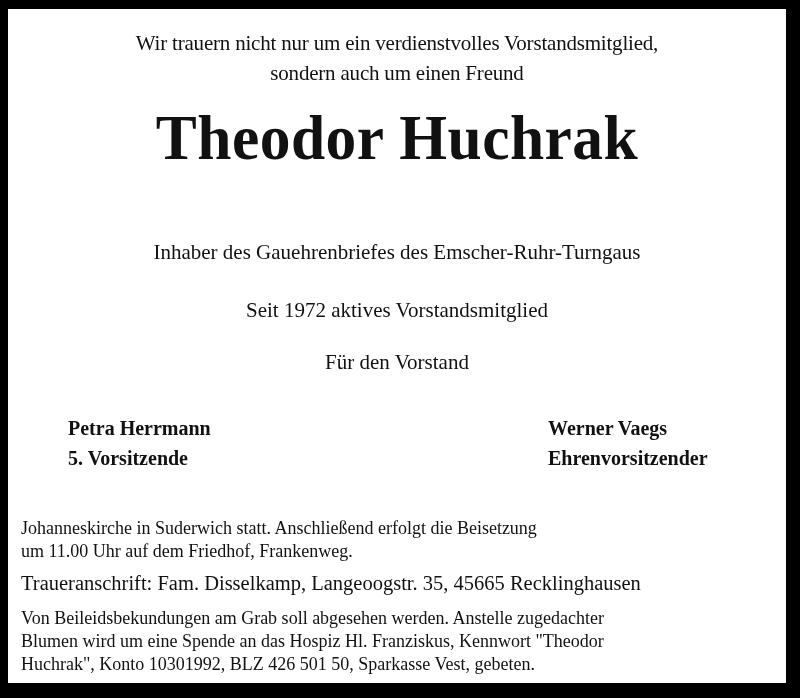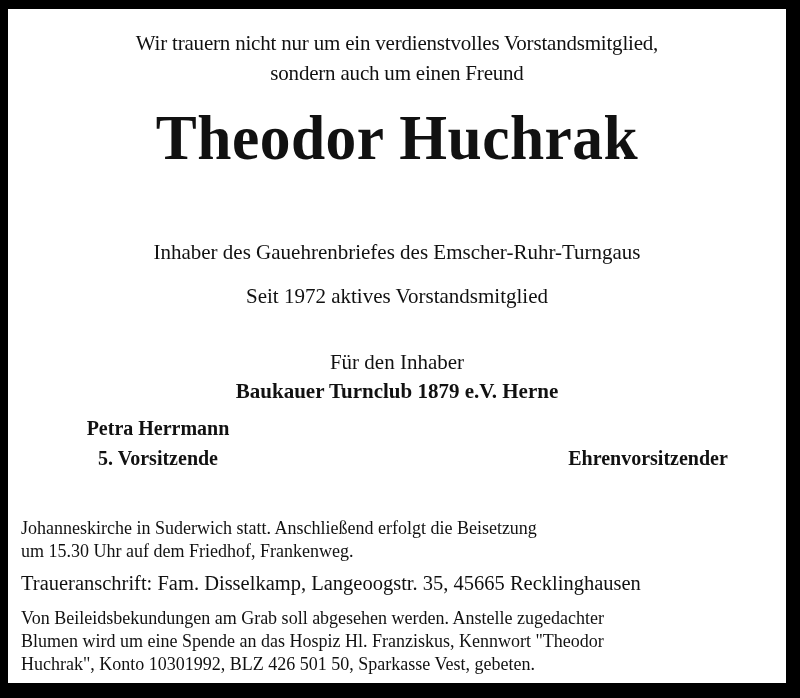--- a/index.html
+++ b/index.html
@@ -4,45 +4,45 @@
 <style>
   html, body { margin:0; padding:0; }
   body { width:800px; height:698px; background:#000; position:relative; overflow:hidden;
          font-family:"Liberation Serif","DejaVu Serif",serif; color:#111; }
   .card { position:absolute; left:8px; top:9px; width:778px; height:674px; background:#fff; }
   .line { position:absolute; left:0; width:100%; text-align:center; white-space:nowrap; }
   .intro { font-size:21px; letter-spacing:-0.2px; }
   .name { font-size:64px; font-weight:bold; letter-spacing:0.5px; transform:scaleX(0.96); }
   .dates { font-size:21px; word-spacing:1px; }
   .honors { font-size:21px; }
-  .sig { position:absolute; text-align:center; white-space:nowrap; font-weight:bold; font-size:20px; }
+  .sig { position:absolute; white-space:nowrap; font-weight:bold; font-size:20px; }
   .left { position:absolute; left:13px; white-space:nowrap; font-size:18px; }
   .addr { position:absolute; left:13px; white-space:nowrap; font-size:20.5px;font-family:Liberation Serif, serif; }
 </style>
 </head>
 <body>
 
 <div class="card">
   <div class="line intro" style="top:52px">sondern auch um einen Freund</div>
   <div class="line intro" style="top:22px">Wir trauern nicht nur um ein verdienstvolles Vorstandsmitglied,</div>
 
   <div class="line name" style="top:92px">Theodor Huchrak</div>
 
 
   <div class="line honors" style="top:231px">Inhaber des Gauehrenbriefes des Emscher-Ruhr-Turngaus</div>
-  <div class="line honors" style="top:275px">Seit 1972 aktives Vorstandsmitglied</div>
+  <div class="line honors" style="top:289px">Seit 1972 aktives Vorstandsmitglied</div>
 
-  <div class="line honors" style="top:341px">Für den Inhaber</div>
-  <div class="line" style="top:370px;font-size:21px;font-weight:bold">Baukauer Turnclub 1879 e.V. Herne</div>
+  <div class="line honors" style="top:341px">Für den Vorstand</div>
 
   <div class="sig" style="left:60px;width:180px;top:408px">Petra Herrmann</div>
   <div class="sig" style="left:60px;width:180px;top:438px">5. Vorsitzende</div>
+  <div class="sig" style="left:540px;width:200px;top:408px">Werner Vaegs</div>
   <div class="sig" style="left:540px;width:200px;top:438px">Ehrenvorsitzender</div>
 
   <div class="left" style="top:509px">Johanneskirche in Suderwich statt. Anschließend erfolgt die Beisetzung</div>
-  <div class="left" style="top:532px">um 15.30 Uhr auf dem Friedhof, Frankenweg.</div>
+  <div class="left" style="top:532px">um 11.00 Uhr auf dem Friedhof, Frankenweg.</div>
 
   <div class="addr" style="top:563px">Traueranschrift: Fam. Disselkamp, Langeoogstr. 35, 45665 Recklinghausen</div>
 
   <div class="left" style="top:622px">Blumen wird um eine Spende an das Hospiz Hl. Franziskus, Kennwort "Theodor</div>
   <div class="left" style="top:599px">Von Beileidsbekundungen am Grab soll abgesehen werden. Anstelle zugedachter</div>
   <div class="left" style="top:645px">Huchrak", Konto 10301992, BLZ 426 501 50, Sparkasse Vest, gebeten.</div>
 </div>
 
 </body></html>

